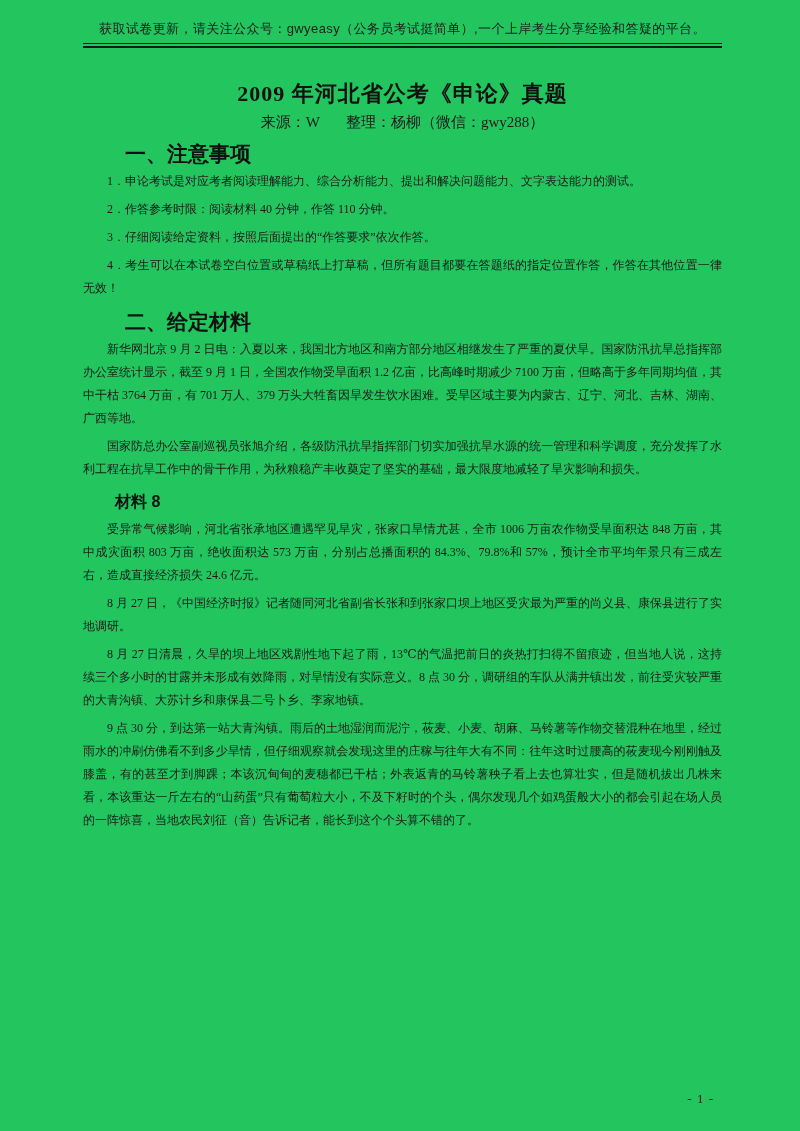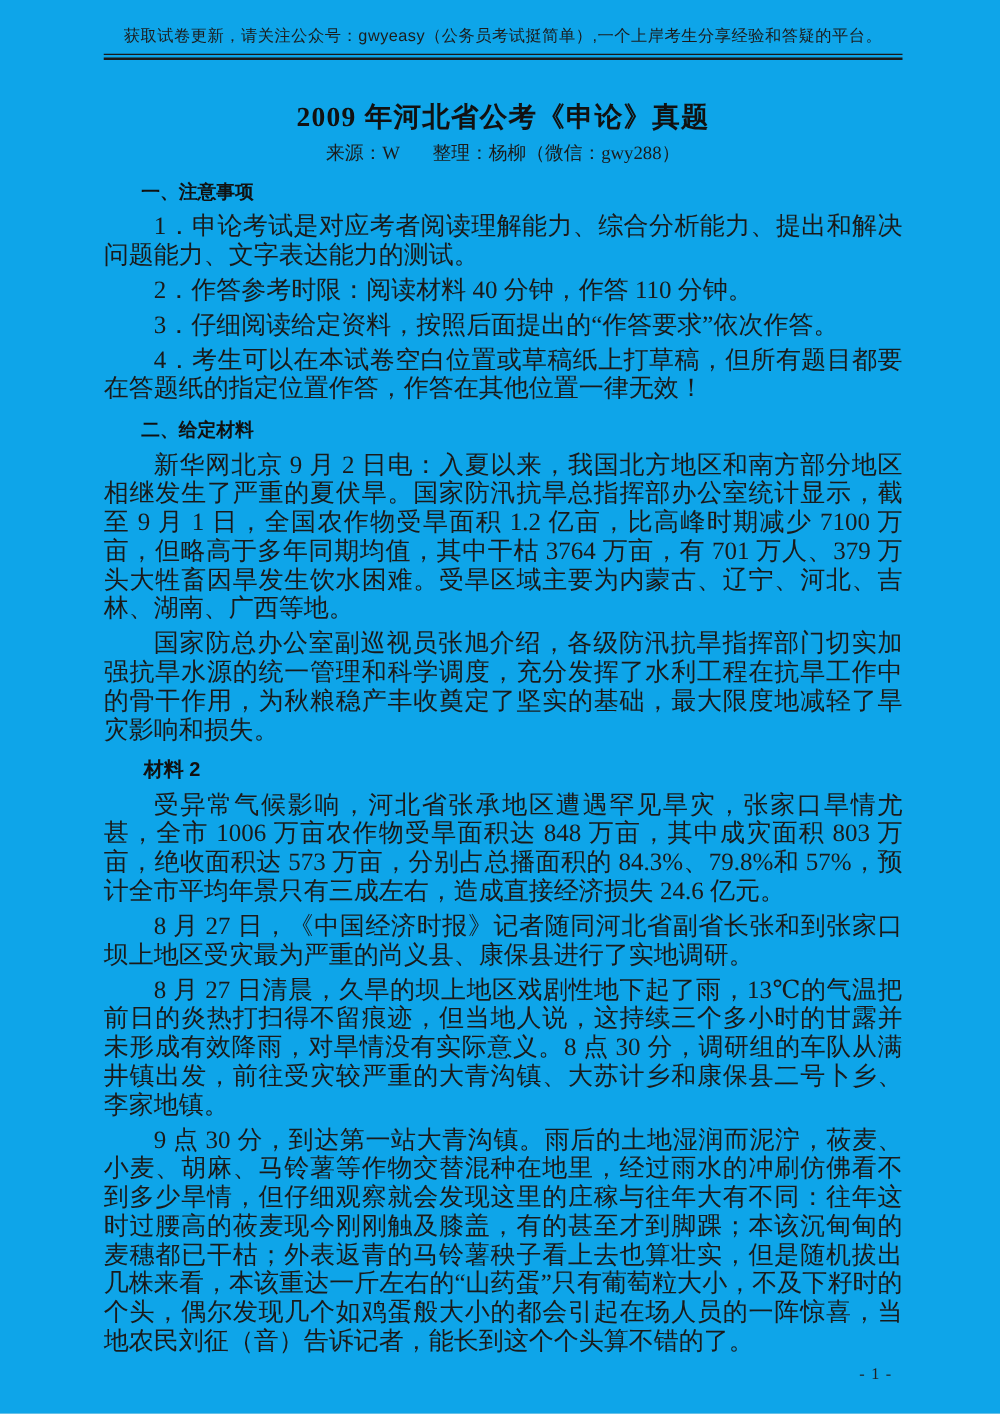--- a/index.html
+++ b/index.html
@@ -1,47 +1,47 @@
 <!DOCTYPE html>
 <html><head>
 <meta charset="utf-8">
 <style>
   html,body { margin:0; padding:0; background:#e9e9e9; }
   .page {
     width:800px; height:1131px; box-sizing:border-box;
-    margin:0 auto; background:#0ea5e9; color:#161616;
+    margin:0 auto; background:#22c55e; color:#161616;
     font-family:"Liberation Serif","DejaVu Serif",serif;
     padding:20px 78px 0 83px; position:relative; overflow:hidden;
   }
   .header-notice {
     text-align:center; font-family:"Liberation Sans","DejaVu Sans",sans-serif;
     font-size:13px; color:#1c1c1c; letter-spacing:0.4px; margin:0 -10px 5px -10px;
   }
   .header-rule {
     height:2px; border-top:1px solid #1a1a1a; border-bottom:2px solid #1a1a1a;
     margin:0 0 2px 0;
   }
   .doc-title {
     text-align:center; font-size:22px; font-weight:bold; color:#111;
     margin:31px 0 4px 0; letter-spacing:1px;
   }
   .source-line { text-align:center; font-size:15px; margin:0 0 8px 0; color:#1b1b1b; }
   .source-line .editor { margin-left:26px; }
   .sec-heading {
-    font-size:15px; font-weight:bold; color:#111;
+    font-size:21px; font-weight:bold; color:#111;
     font-family:"Liberation Sans","DejaVu Sans",sans-serif;
     margin:10px 0 3px 0; text-indent:2em; line-height:23px;
   }
   .mat-heading {
     font-size:16px; font-weight:bold; color:#111;
     font-family:"Liberation Sans","DejaVu Sans",sans-serif;
     margin:9px 0 3px 0; text-indent:2em; line-height:23px;
   }
   p.body {
-    font-size:20px; line-height:23px; margin:5px 0;
+    font-size:12px; line-height:23px; margin:5px 0;
     text-indent:2em; text-align:justify; color:#1a1a1a;
   }
   p.body b { font-weight:normal; }
   .page-number {
     position:absolute; right:86px; bottom:24px; font-size:13px; color:#222;
     letter-spacing:1px;
   }
 </style>
 </head>
 <body>
@@ -68,21 +68,21 @@
   <p class="body">3．仔细阅读给定资料，按照后面提出的“作答要求”依次作答。</p>
 
   <p class="body">4．考生可以在本试卷空白位置或草稿纸上打草稿，但所有题目都要在答题纸的指定位置作答，作答在其他位置一律无效！</p>
 
   <div class="sec-heading">二、给定材料</div>
 
 
   <p class="body">新华网北京 9 月 2 日电：入夏以来，我国北方地区和南方部分地区相继发生了严重的夏伏旱。国家防汛抗旱总指挥部办公室统计显示，截至 9 月 1 日，全国农作物受旱面积 1.2 亿亩，比高峰时期减少 7100 万亩，但略高于多年同期均值，其中干枯 3764 万亩，有 701 万人、379 万头大牲畜因旱发生饮水困难。受旱区域主要为内蒙古、辽宁、河北、吉林、湖南、广西等地。</p>
   <p class="body">国家防总办公室副巡视员张旭介绍，各级防汛抗旱指挥部门切实加强抗旱水源的统一管理和科学调度，充分发挥了水利工程在抗旱工作中的骨干作用，为秋粮稳产丰收奠定了坚实的基础，最大限度地减轻了旱灾影响和损失。</p>
 
-  <div class="mat-heading">材料 2</div>
+  <div class="mat-heading">材料 8</div>
 
   <p class="body">受异常气候影响，河北省张承地区遭遇罕见旱灾，张家口旱情尤甚，全市 1006 万亩农作物受旱面积达 848 万亩，其中成灾面积 803 万亩，绝收面积达 573 万亩，分别占总播面积的 84.3%、79.8%和 57%，预计全市平均年景只有三成左右，造成直接经济损失 24.6 亿元。</p>
   <p class="body">8 月 27 日，《中国经济时报》记者随同河北省副省长张和到张家口坝上地区受灾最为严重的尚义县、康保县进行了实地调研。</p>
   <p class="body">8 月 27 日清晨，久旱的坝上地区戏剧性地下起了雨，13℃的气温把前日的炎热打扫得不留痕迹，但当地人说，这持续三个多小时的甘露并未形成有效降雨，对旱情没有实际意义。8 点 30 分，调研组的车队从满井镇出发，前往受灾较严重的大青沟镇、大苏计乡和康保县二号卜乡、李家地镇。</p>
   <p class="body">9 点 30 分，到达第一站大青沟镇。雨后的土地湿润而泥泞，莜麦、小麦、胡麻、马铃薯等作物交替混种在地里，经过雨水的冲刷仿佛看不到多少旱情，但仔细观察就会发现这里的庄稼与往年大有不同：往年这时过腰高的莜麦现今刚刚触及膝盖，有的甚至才到脚踝；本该沉甸甸的麦穗都已干枯；外表返青的马铃薯秧子看上去也算壮实，但是随机拔出几株来看，本该重达一斤左右的“山药蛋”只有葡萄粒大小，不及下籽时的个头，偶尔发现几个如鸡蛋般大小的都会引起在场人员的一阵惊喜，当地农民刘征（音）告诉记者，能长到这个个头算不错的了。</p>
 
   <div class="page-number">- 1 -</div>
 
 </div>
 

